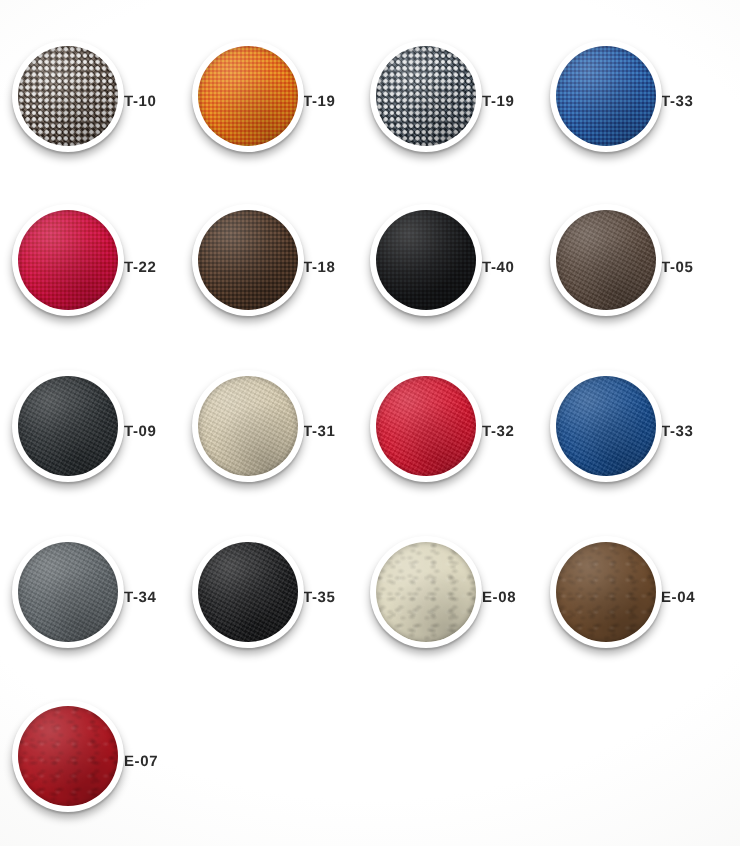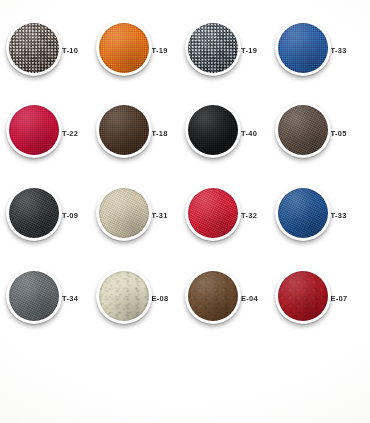--- a/index.html
+++ b/index.html
@@ -208,20 +208,26 @@
       <div class="swatch-label">T-33</div>
     </div>
     <div class="swatch-cell">
       <div class="swatch-ring">
         <div class="swatch-disc tex-felt" style="background-color: rgb(93, 100, 104);"></div>
       </div>
       <div class="swatch-label">T-34</div>
     </div>
     <div class="swatch-cell">
       <div class="swatch-ring">
+        <div class="swatch-disc tex-felt" style="background-color: rgb(23, 24, 26);"></div>
+      </div>
+      <div class="swatch-label">T-35</div>
+    </div>
+    <div class="swatch-cell">
+      <div class="swatch-ring">
         <div class="swatch-disc tex-leather" style="background-color: rgb(221, 216, 191);"></div>
       </div>
       <div class="swatch-label">E-08</div>
     </div>
     <div class="swatch-cell">
       <div class="swatch-ring">
         <div class="swatch-disc tex-leather" style="background-color: rgb(107, 74, 45);"></div>
       </div>
       <div class="swatch-label">E-04</div>
     </div>

